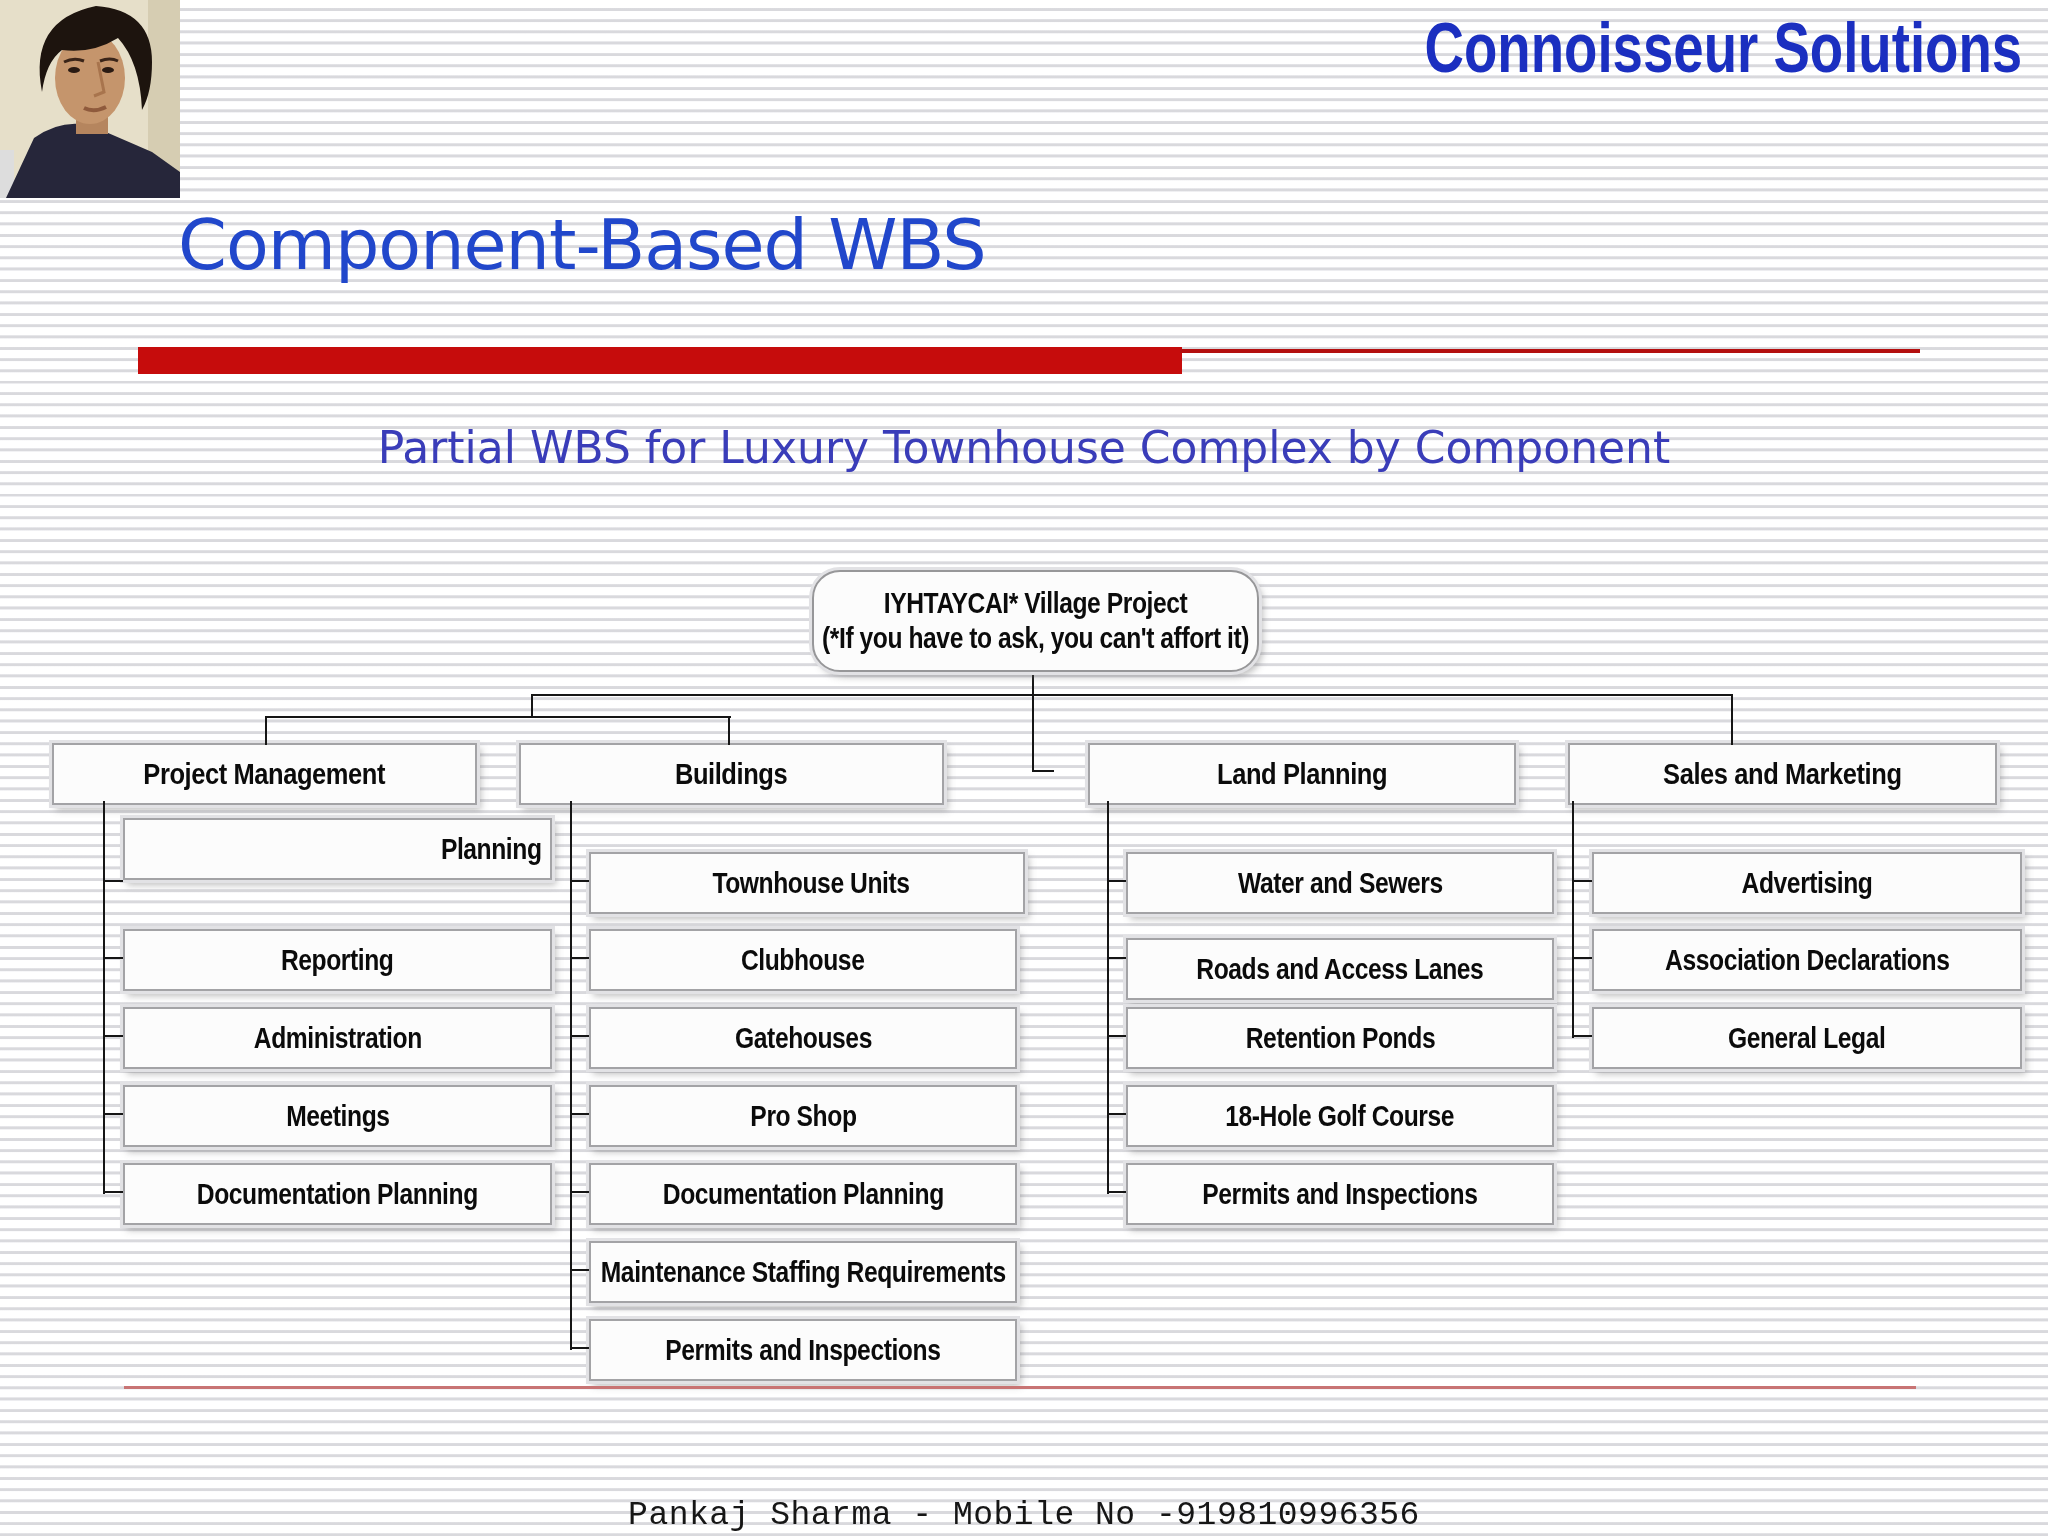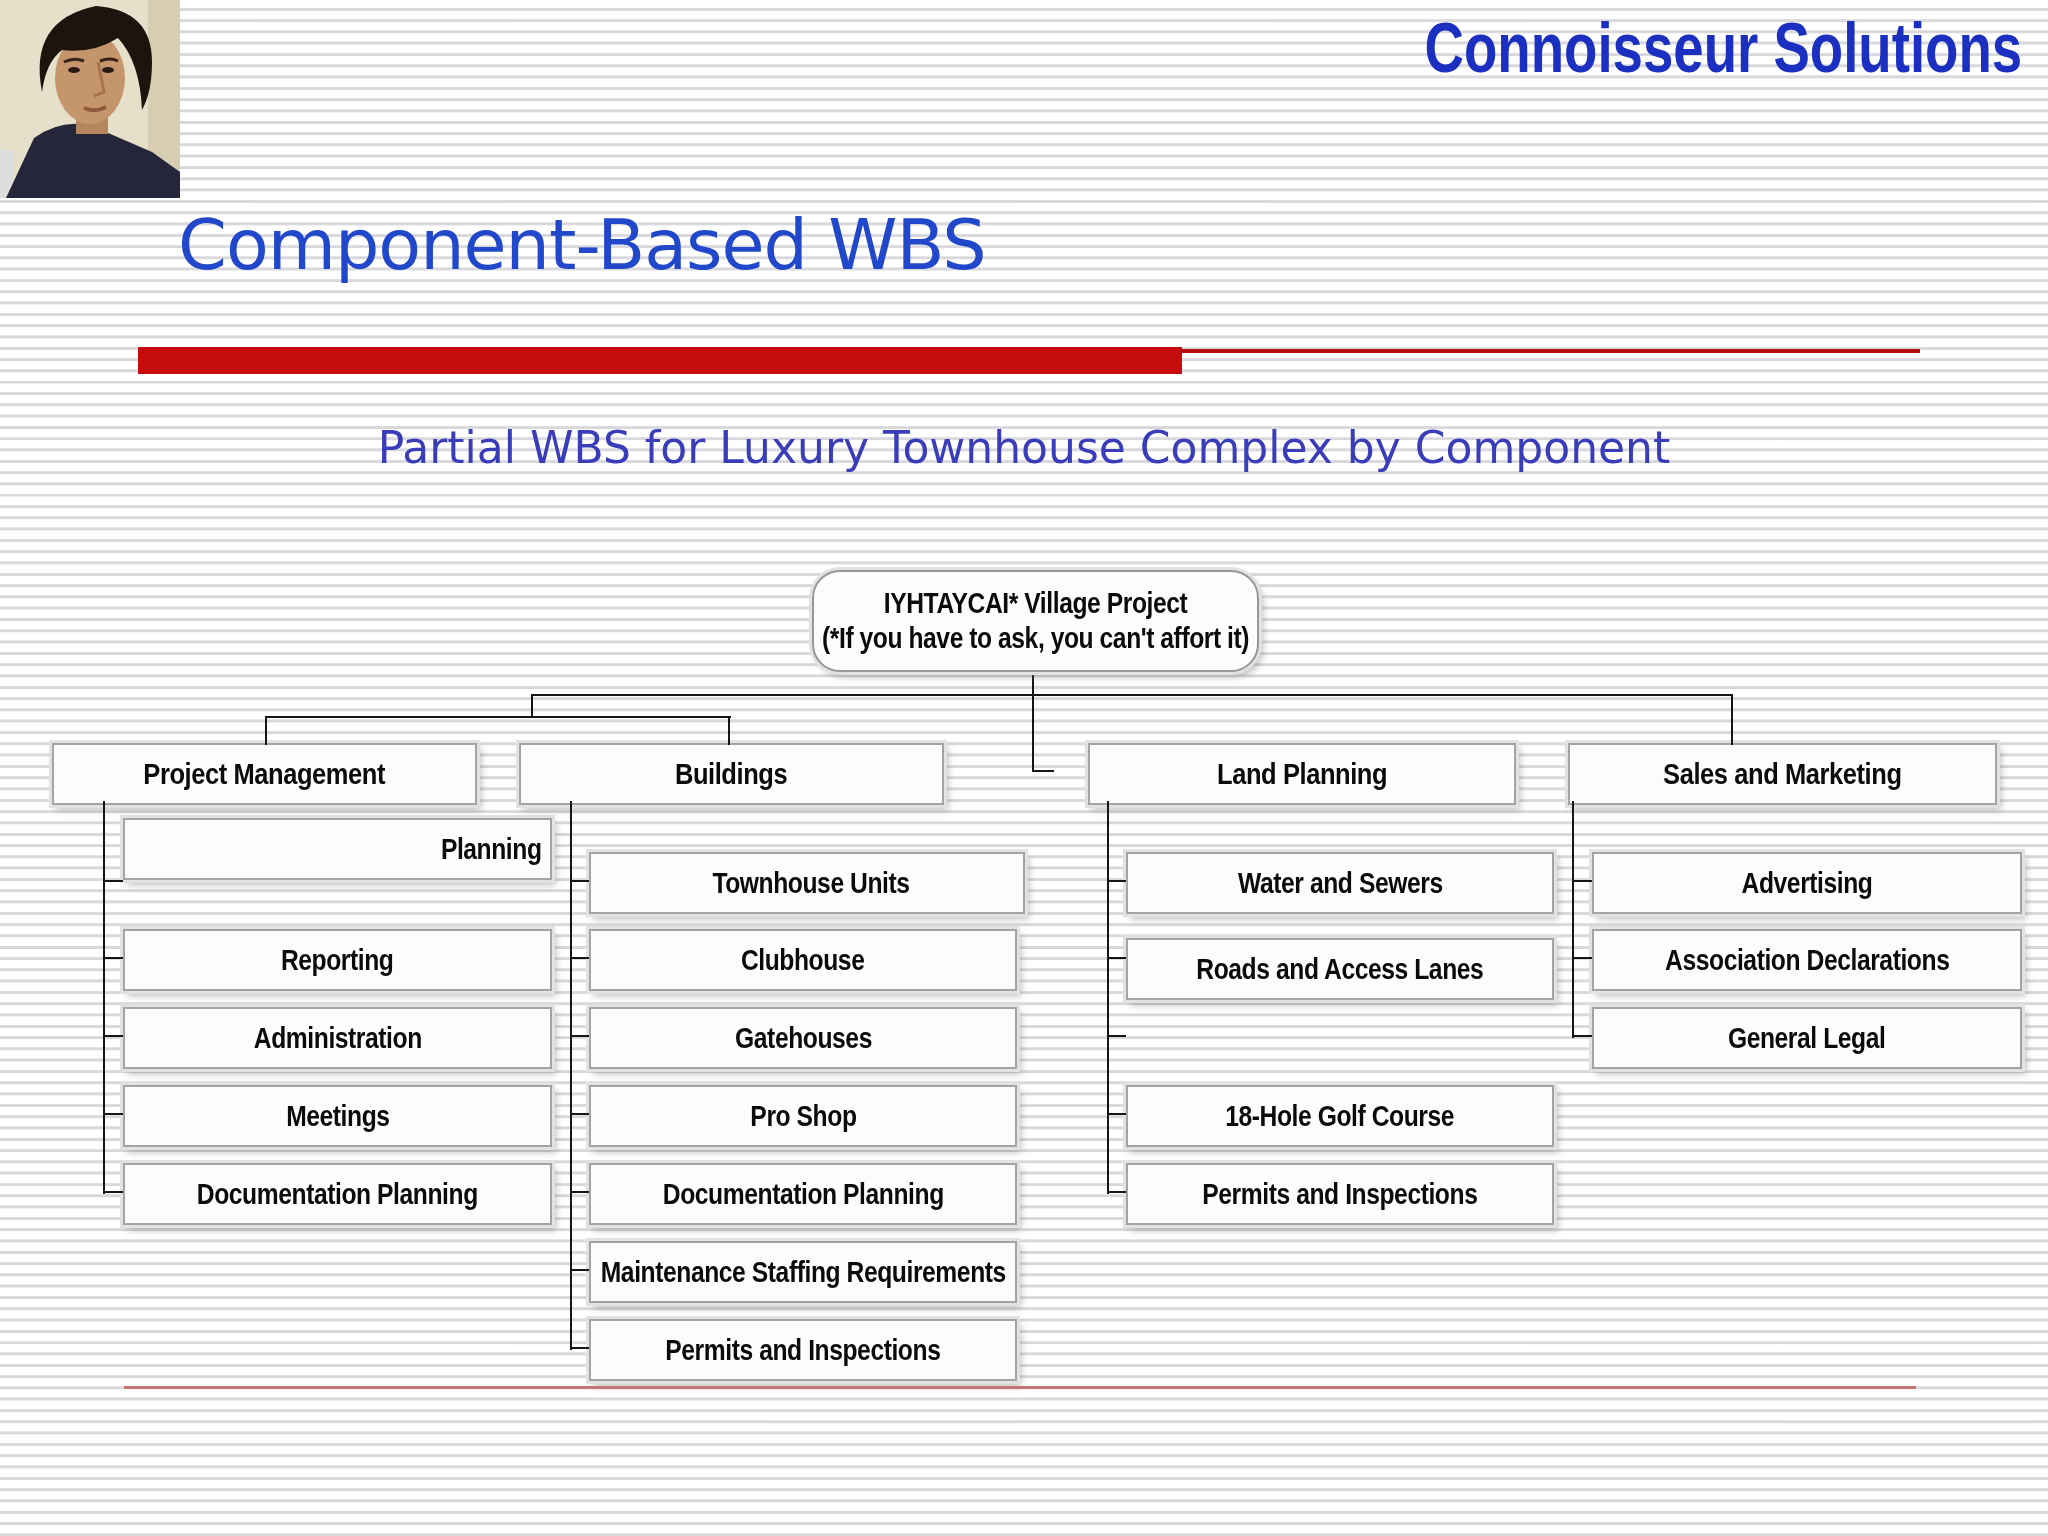--- a/index.html
+++ b/index.html
@@ -157,20 +157,23 @@
       <div class="cline" style="left: 1107px; top: 801px; width: 2px; height: 393px;"></div>
       <div class="cline" style="left: 1107px; top: 880px; width: 19px; height: 2px;"></div>
       <div class="box child" style="left: 1126px; top: 852px; width: 424px; height: 58px;">
         <span class="bt" style="transform: scaleX(0.85);">Water and Sewers</span>
       </div>
       <div class="cline" style="left: 1107px; top: 957px; width: 19px; height: 2px;"></div>
       <div class="box child" style="left: 1126px; top: 938px; width: 424px; height: 58px;">
         <span class="bt" style="transform: scaleX(0.85);">Roads and Access Lanes</span>
       </div>
       <div class="cline" style="left: 1107px; top: 1035px; width: 19px; height: 2px;"></div>
+      <div class="box child" style="left: 1126px; top: 1007px; width: 424px; height: 58px;">
+        <span class="bt" style="transform: scaleX(0.85);">Retention Ponds</span>
+      </div>
       <div class="cline" style="left: 1107px; top: 1113px; width: 19px; height: 2px;"></div>
       <div class="box child" style="left: 1126px; top: 1085px; width: 424px; height: 58px;">
         <span class="bt" style="transform: scaleX(0.85);">18-Hole Golf Course</span>
       </div>
       <div class="cline" style="left: 1107px; top: 1191px; width: 19px; height: 2px;"></div>
       <div class="box child" style="left: 1126px; top: 1163px; width: 424px; height: 58px;">
         <span class="bt" style="transform: scaleX(0.85);">Permits and Inspections</span>
       </div>
       <div class="box l1" style="left: 1520px; top: 743px; width: 425px; height: 58px; margin-left: 48px;">
         <span class="bt" style="transform: scaleX(0.85);">Sales and Marketing</span>
@@ -184,13 +187,14 @@
       <div class="box child" style="left: 1592px; top: 929px; width: 426px; height: 58px;">
         <span class="bt" style="transform: scaleX(0.85);">Association Declarations</span>
       </div>
       <div class="cline" style="left: 1572px; top: 1035px; width: 20px; height: 2px;"></div>
       <div class="box child" style="left: 1592px; top: 1007px; width: 426px; height: 58px;">
         <span class="bt" style="transform: scaleX(0.85);">General Legal</span>
       </div>
     </div>
 
   <div class="footer-rule"></div>
+  <div class="footer">Pankaj Sharma - Mobile No -919810996356</div>
 </div>
 
 </body></html>

